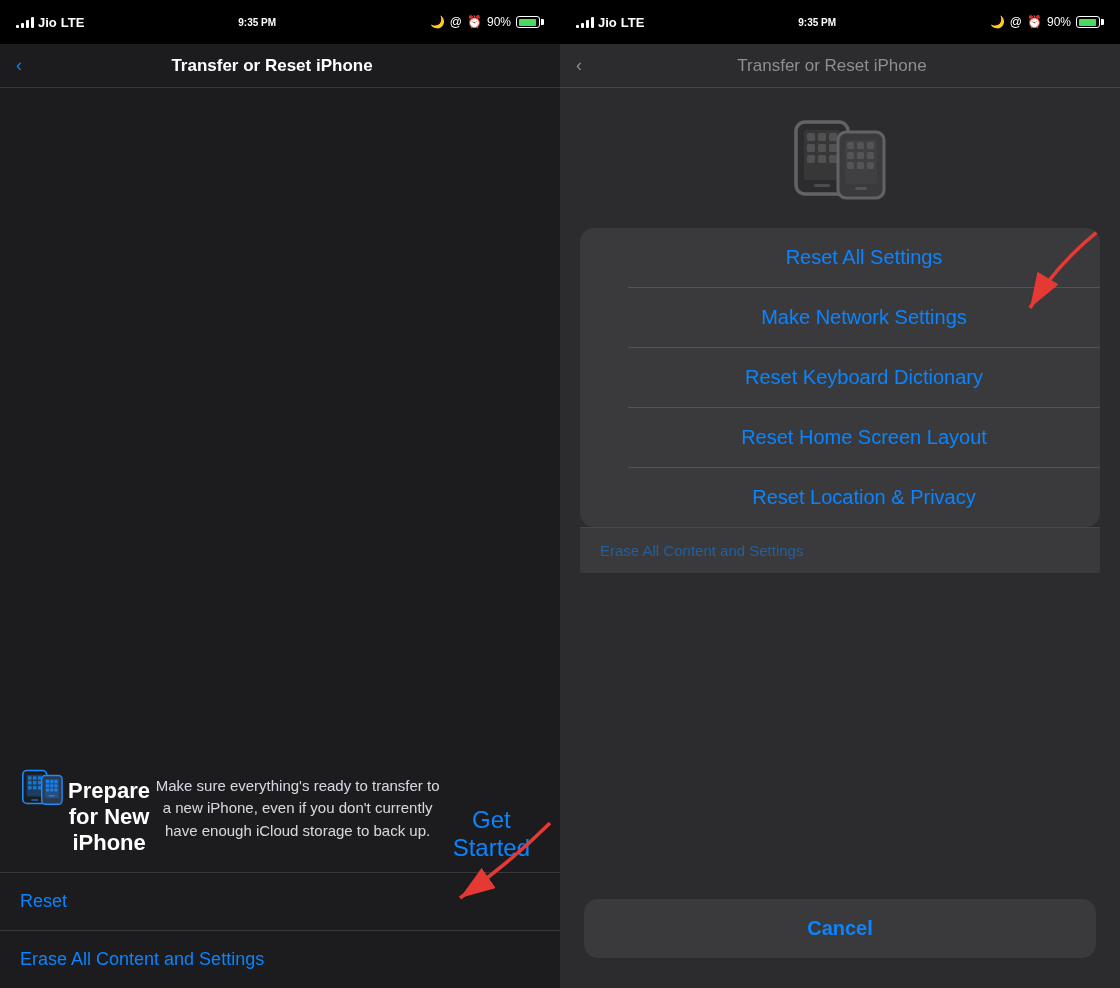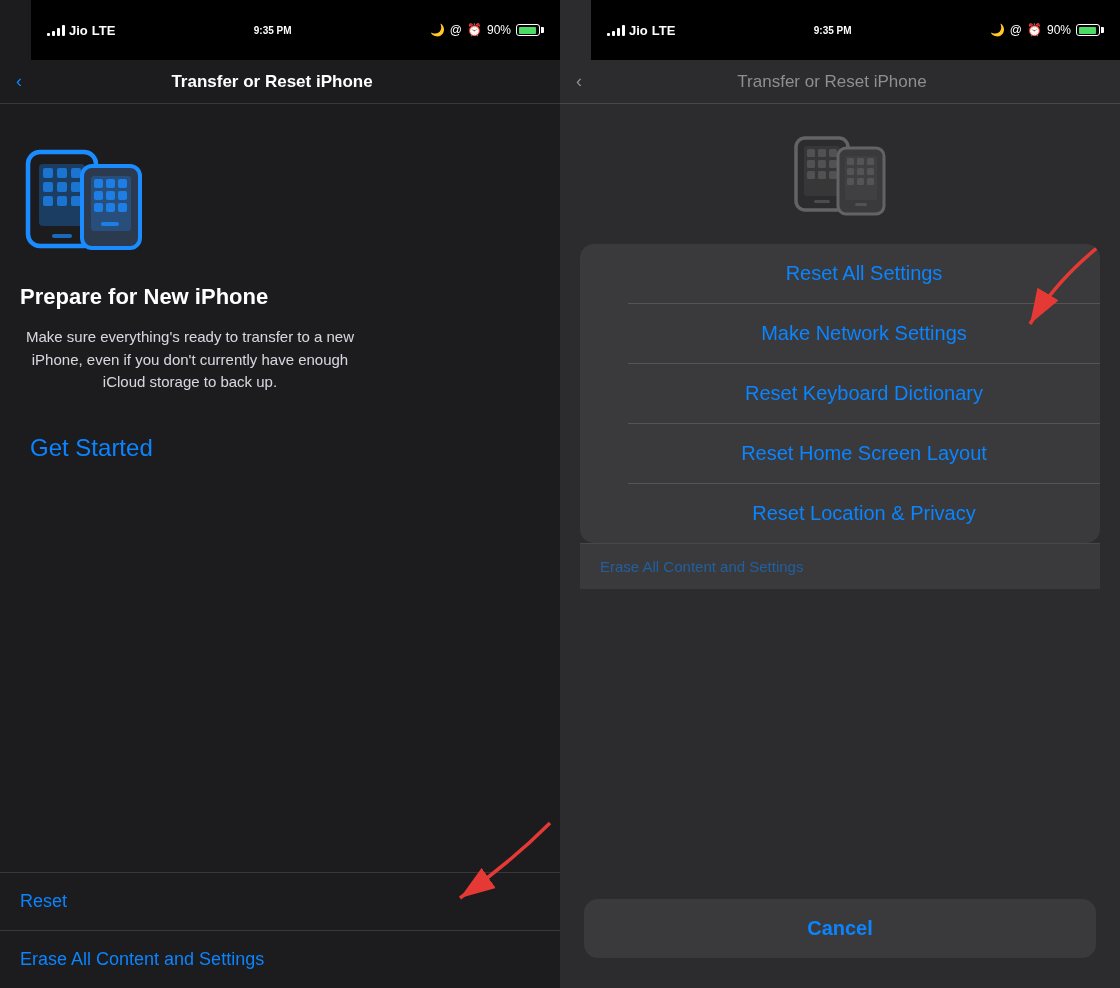--- a/index.html
+++ b/index.html
@@ -26,28 +26,27 @@
       width: 560px;
       height: 988px;
       background: #2c2c2e;
       display: flex;
       flex-direction: column;
       position: relative;
     }
 
     
     .status-bar {
-      height: 60px;
+      height: 44px;
       background: #000;
       display: flex;
       align-items: center;
       justify-content: space-between;
       padding: 12px 16px;
       flex-shrink: 0;
-      margin-left: 31px;
     }
     .status-bar-left {
       display: flex;
       align-items: center;
       gap: 4px;
       color: #fff;
       font-size: 13px;
       font-weight: 600;
     }
     .signal-bars {
@@ -134,22 +133,22 @@
       font-weight: 400;
     }
     .nav-spacer {
       width: 30px;
     }
 
     
     .left-content {
       flex: 1;
       display: flex;
-      flex-direction: column;
-      align-items: flex-start;
+      flex-direction: row;
+      align-items: flex-end;
       padding: 30px 20px 0;
     }
 
     
     .transfer-icon {
       width: 130px;
       height: 130px;
       margin-bottom: 20px;
     }
 

